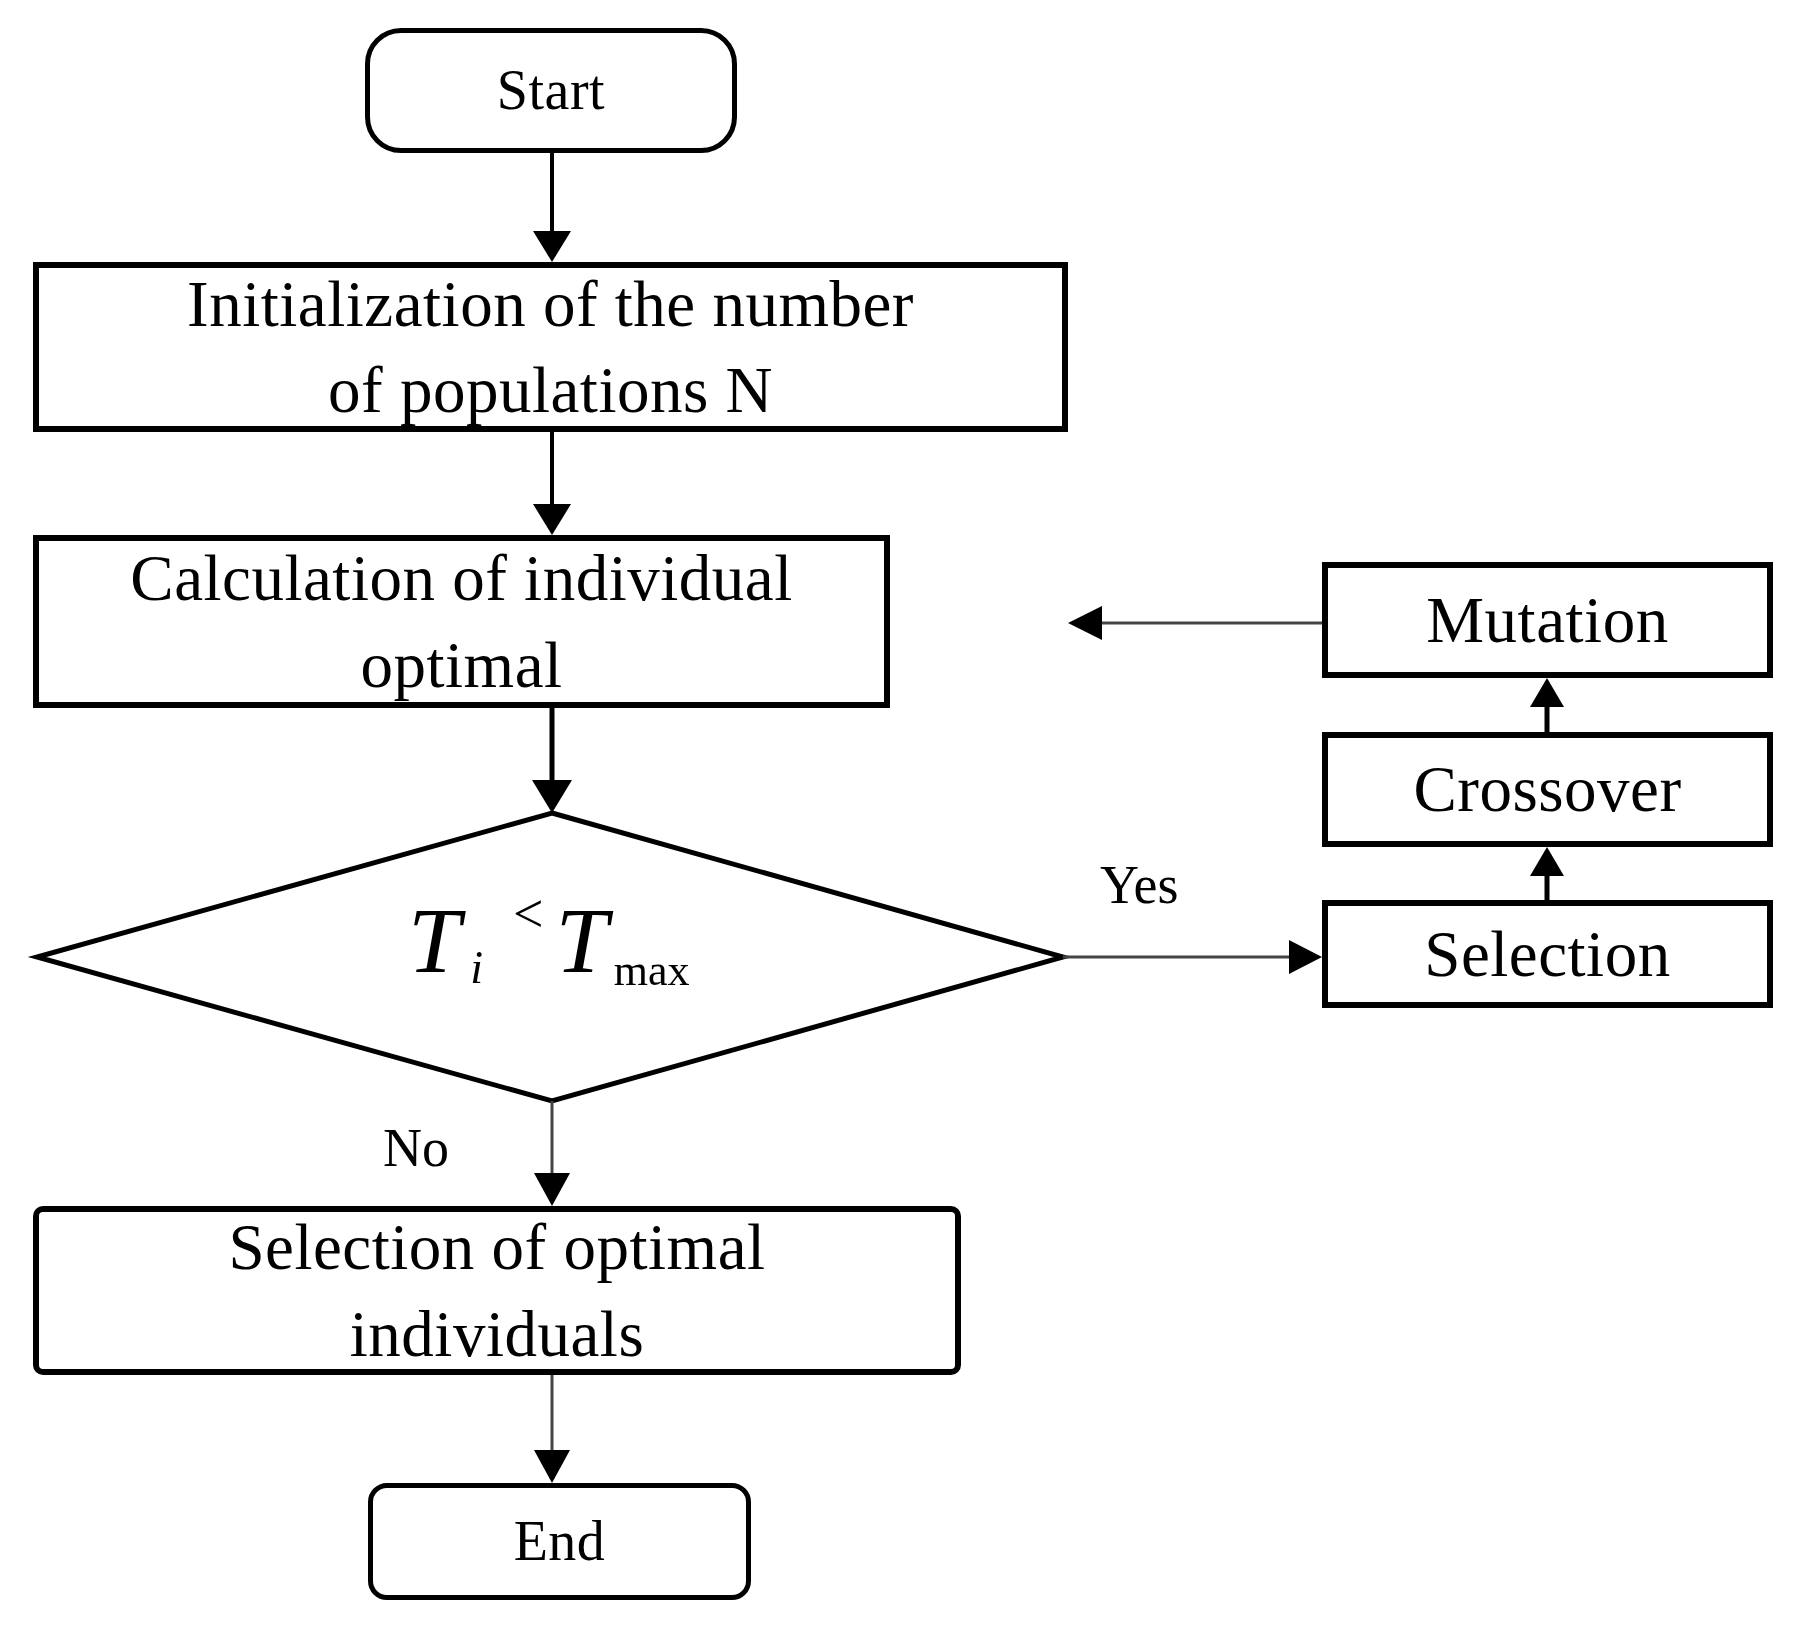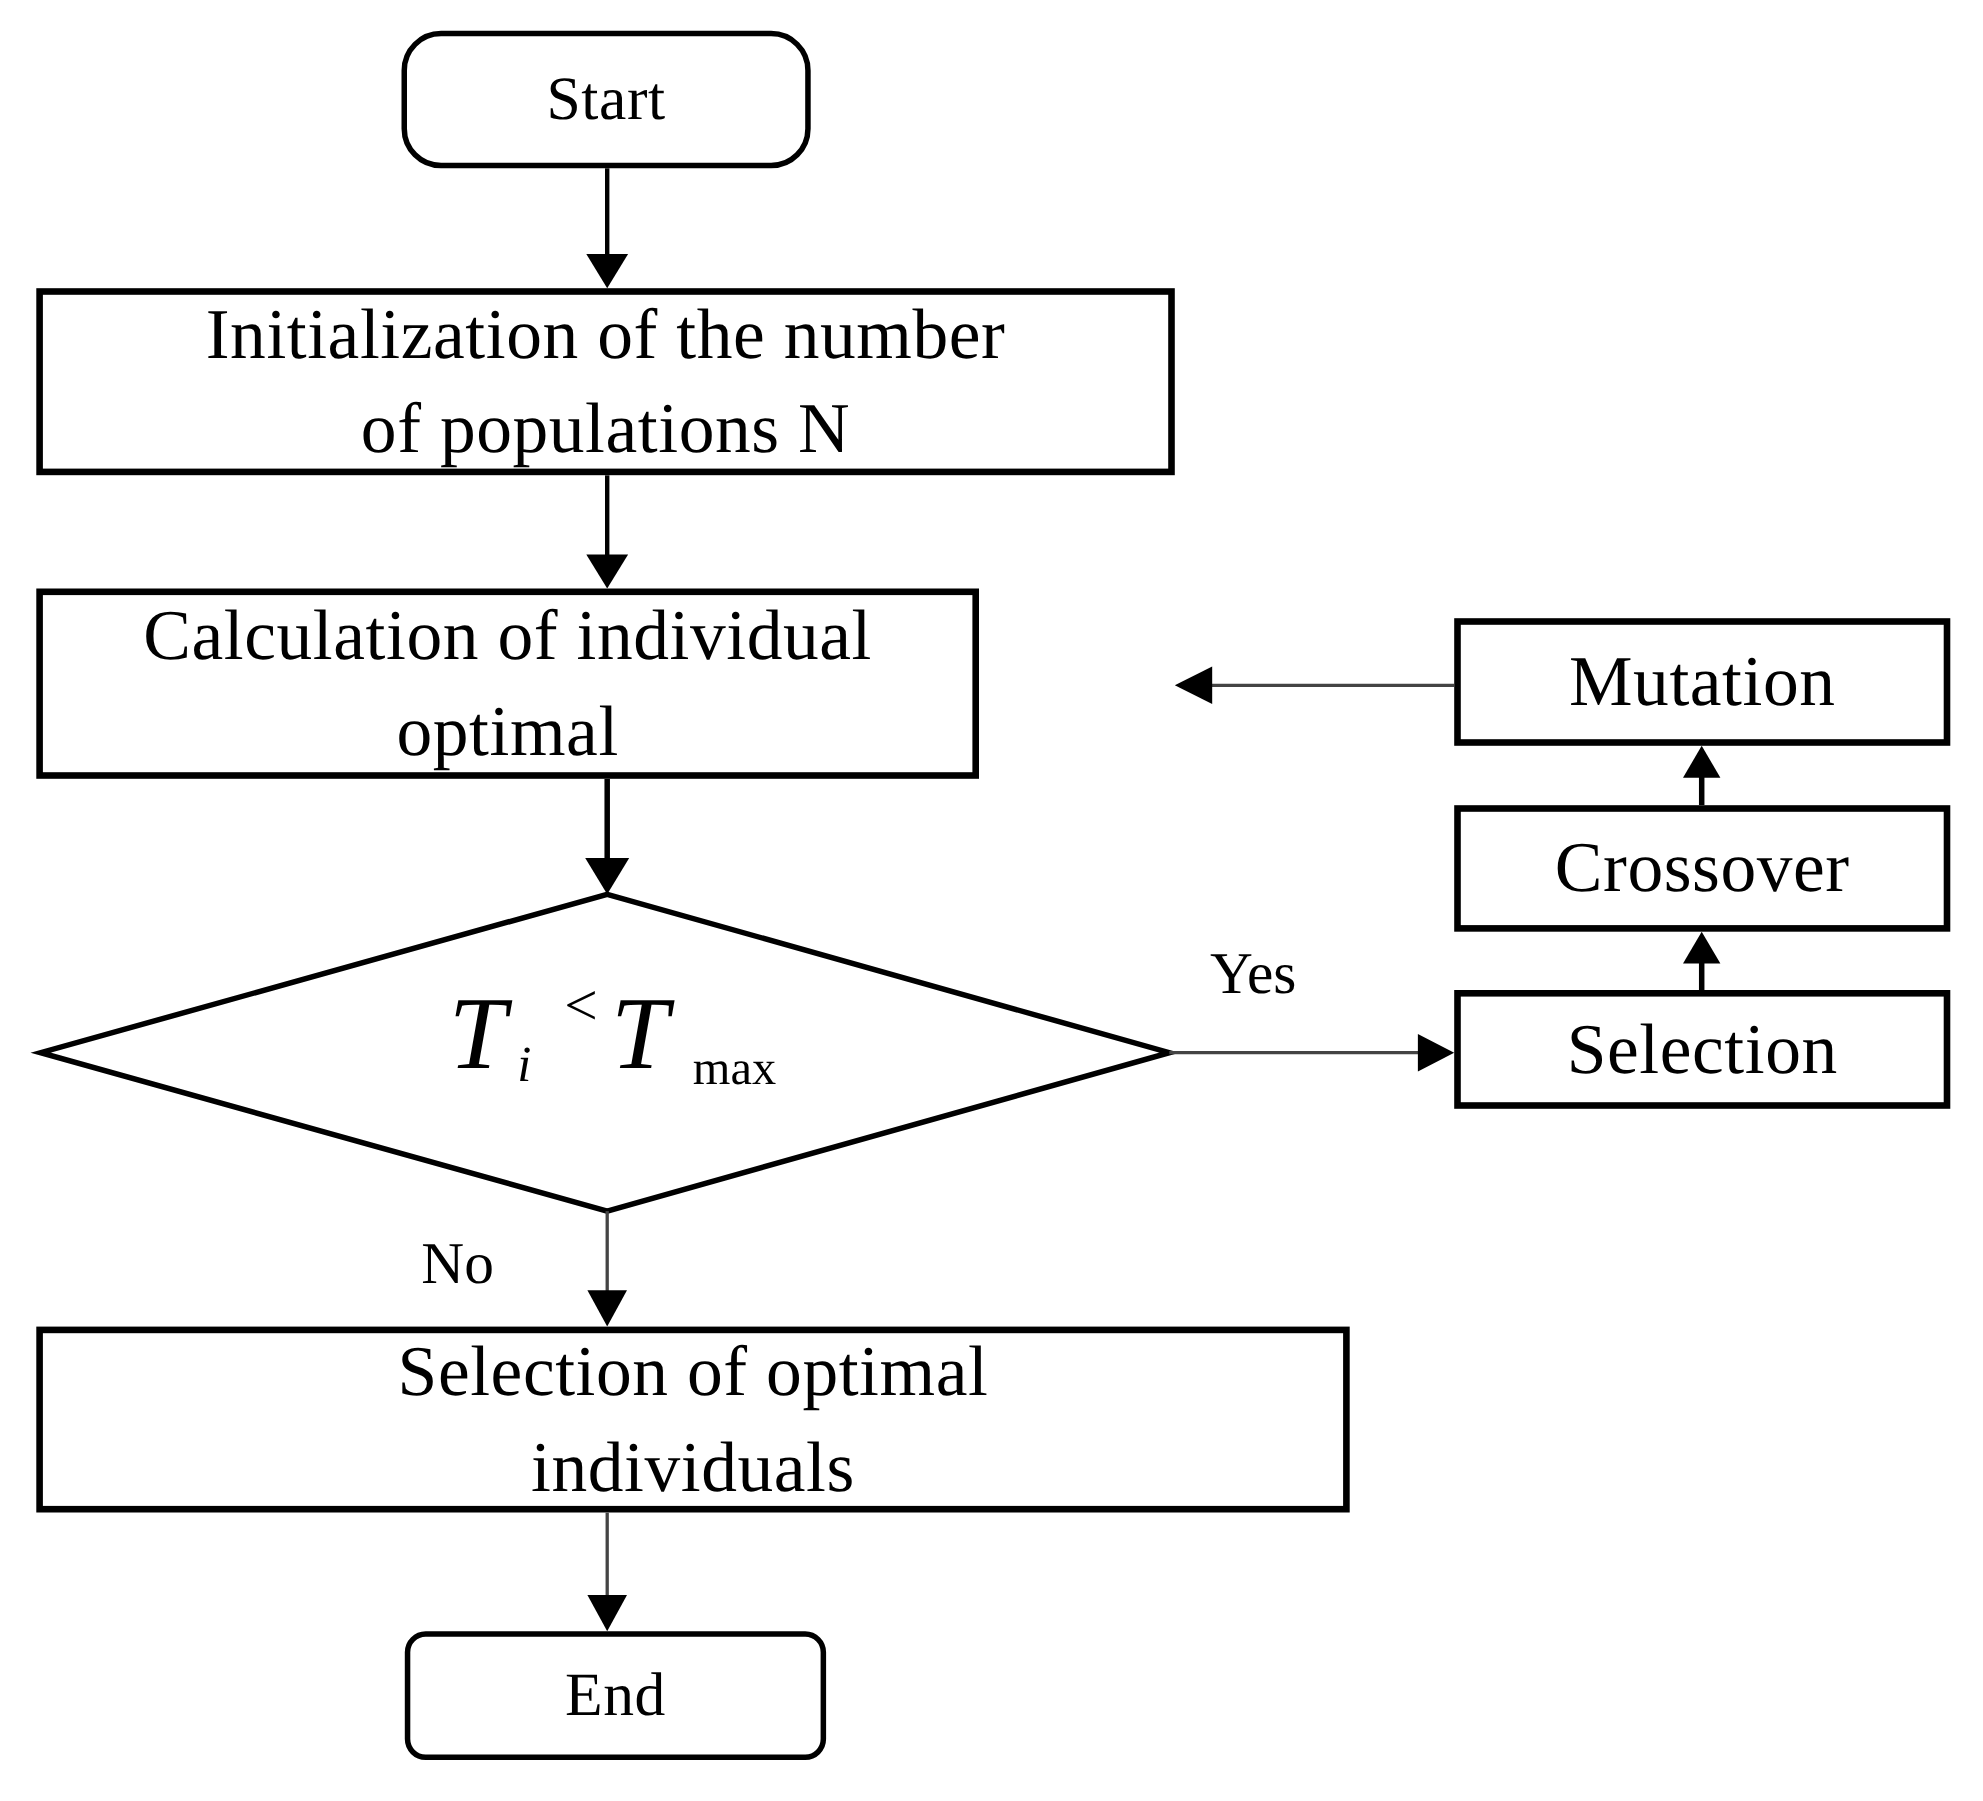--- a/index.html
+++ b/index.html
@@ -49,21 +49,21 @@
     left: 408px;
     top: 893px;
     display: flex;
     align-items: center;
     line-height: 1;
   }
   .f-T { font-style: italic; font-size: 94px; line-height: 1; }
   .f-sub { font-size: 46px; align-self: flex-end; transform: translateY(4px); }
   .f-i { font-style: italic; margin-left: 10px; }
   .f-op { font-size: 54px; transform: translateY(-26px); margin: 0 12px 0 30px; }
-  .f-max { font-size: 44px; margin-left: 22px; transform: translateY(6px); }
+  .f-max { font-size: 44px; margin-left: 6px; transform: translateY(6px); }
 </style>
 </head>
 <body>
 
 <div id="canvas">
 
   <svg class="connectors" width="1803" height="1637" viewBox="0 0 1803 1637">
 
     <polygon points="552,813 1063,957 552,1101 37,957" fill="#ffffff" stroke="#000000" stroke-width="5"></polygon>
 
@@ -125,21 +125,21 @@
   </div>
 
   <div class="node" style="left:1322px; top:900px; width:451px; height:108px;">
     <span>Selection</span>
   </div>
 
   <div class="node" style="left:1322px; top:732px; width:451px; height:115px;">
     <span>Crossover</span>
   </div>
 
-  <div class="node" style="left:33px; top:1206px; width:1194px; height:169px;">
+  <div class="node" style="left:33px; top:1206px; width:928px; height:169px;border-radius:10px;">
     <span>Selection of optimal</span>
     <span>individuals</span>
   </div>
 
   <div class="node terminal" style="left:368px; top:1483px; width:383px; height:117px;border-radius:19px;">
     <span>End</span>
   </div>
 
 </div>
 

